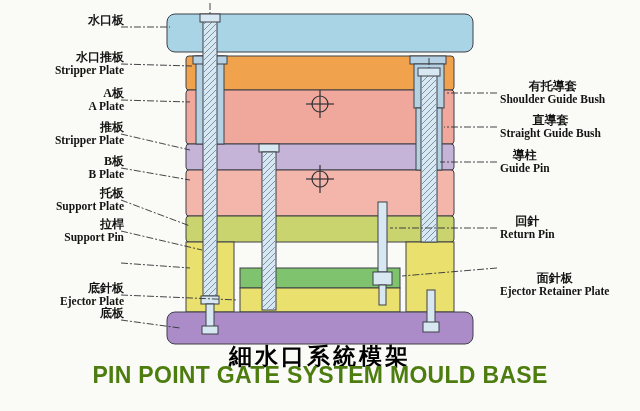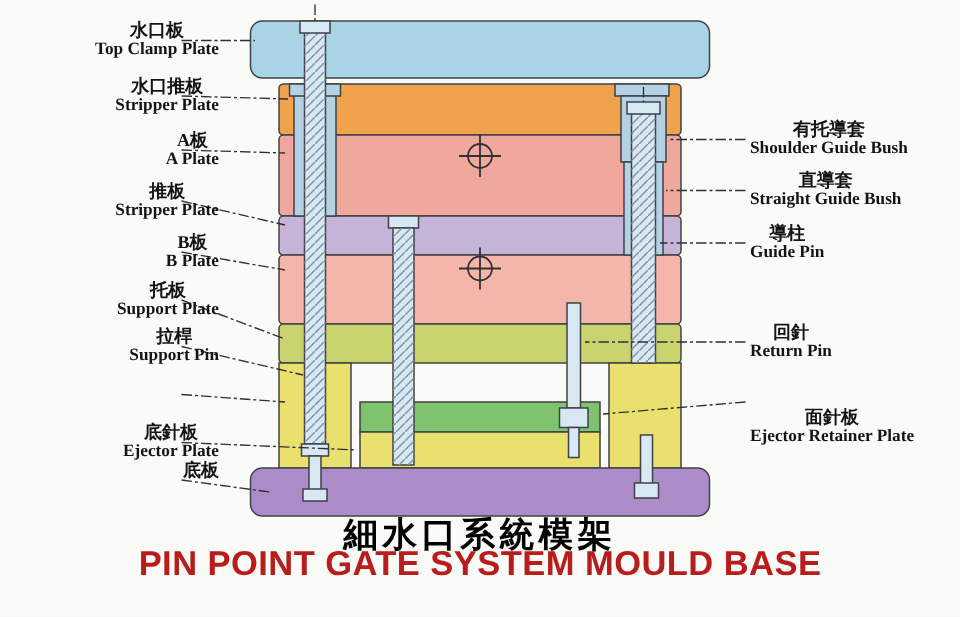--- a/index.html
+++ b/index.html
@@ -6,27 +6,27 @@
   body{background:#e9e9e6;font-family:"Liberation Serif",serif;}
   .stage{position:relative;width:640px;height:411px;background:#fafaf6;overflow:hidden;}
   svg{position:absolute;top:0;left:0;}
   .plate{stroke:#3f4147;stroke-width:1;}
   .metal{stroke:#3f4147;stroke-width:1;}
   .leader{stroke:#2f3135;stroke-width:0.9;stroke-dasharray:7 2 2 2;fill:none;}
   .cmark{stroke:#2f3135;stroke-width:1.2;fill:none;}
   .label{position:absolute;font-weight:bold;color:#141414;line-height:1.12;white-space:nowrap;}
   .label .zh{font-size:12px;}
   .label .en{font-size:11.5px;}
-  .left-label{right:494px;text-align:center;}
+  .left-label{right:516px;text-align:right;}
   .right-label{left:500px;text-align:center;}
   .title-zh{position:absolute;top:341px;left:0;width:100%;text-align:center;
     font-size:23px;font-weight:bold;letter-spacing:3px;color:#000;}
   .title-en{position:absolute;top:362px;left:0;width:100%;text-align:center;
     font-family:"Liberation Sans",sans-serif;font-size:23px;font-weight:bold;
-    letter-spacing:0.3px;color:#b91c1c;}
+    letter-spacing:0.3px;color:#4d7c0f;}
 </style>
 </head>
 <body>
 
 <div class="stage">
 
   <svg width="640" height="411" viewBox="0 0 640 411">
     <defs>
       <pattern id="hatch" patternUnits="userSpaceOnUse" width="6" height="6">
         <path d="M0,6 L6,0" stroke="#7d93a6" stroke-width="1"></path>
@@ -98,21 +98,20 @@
 
     <line class="leader" x1="497" y1="93" x2="446" y2="93"></line>
     <line class="leader" x1="497" y1="127" x2="444" y2="127"></line>
     <line class="leader" x1="497" y1="162" x2="440" y2="162"></line>
     <line class="leader" x1="497" y1="228" x2="390" y2="228"></line>
     <line class="leader" x1="497" y1="268" x2="402" y2="276"></line>
   </svg>
 
   <div class="label left-label" style="top:14px">
     <div class="zh">水口板</div>
-    <div class="en">Top Clamp Plate</div>
   </div>
   <div class="label left-label" style="top:51px">
     <div class="zh">水口推板</div>
     <div class="en">Stripper Plate</div>
   </div>
   <div class="label left-label" style="top:87px">
     <div class="zh">A板</div>
     <div class="en">A Plate</div>
   </div>
   <div class="label left-label" style="top:121px">

